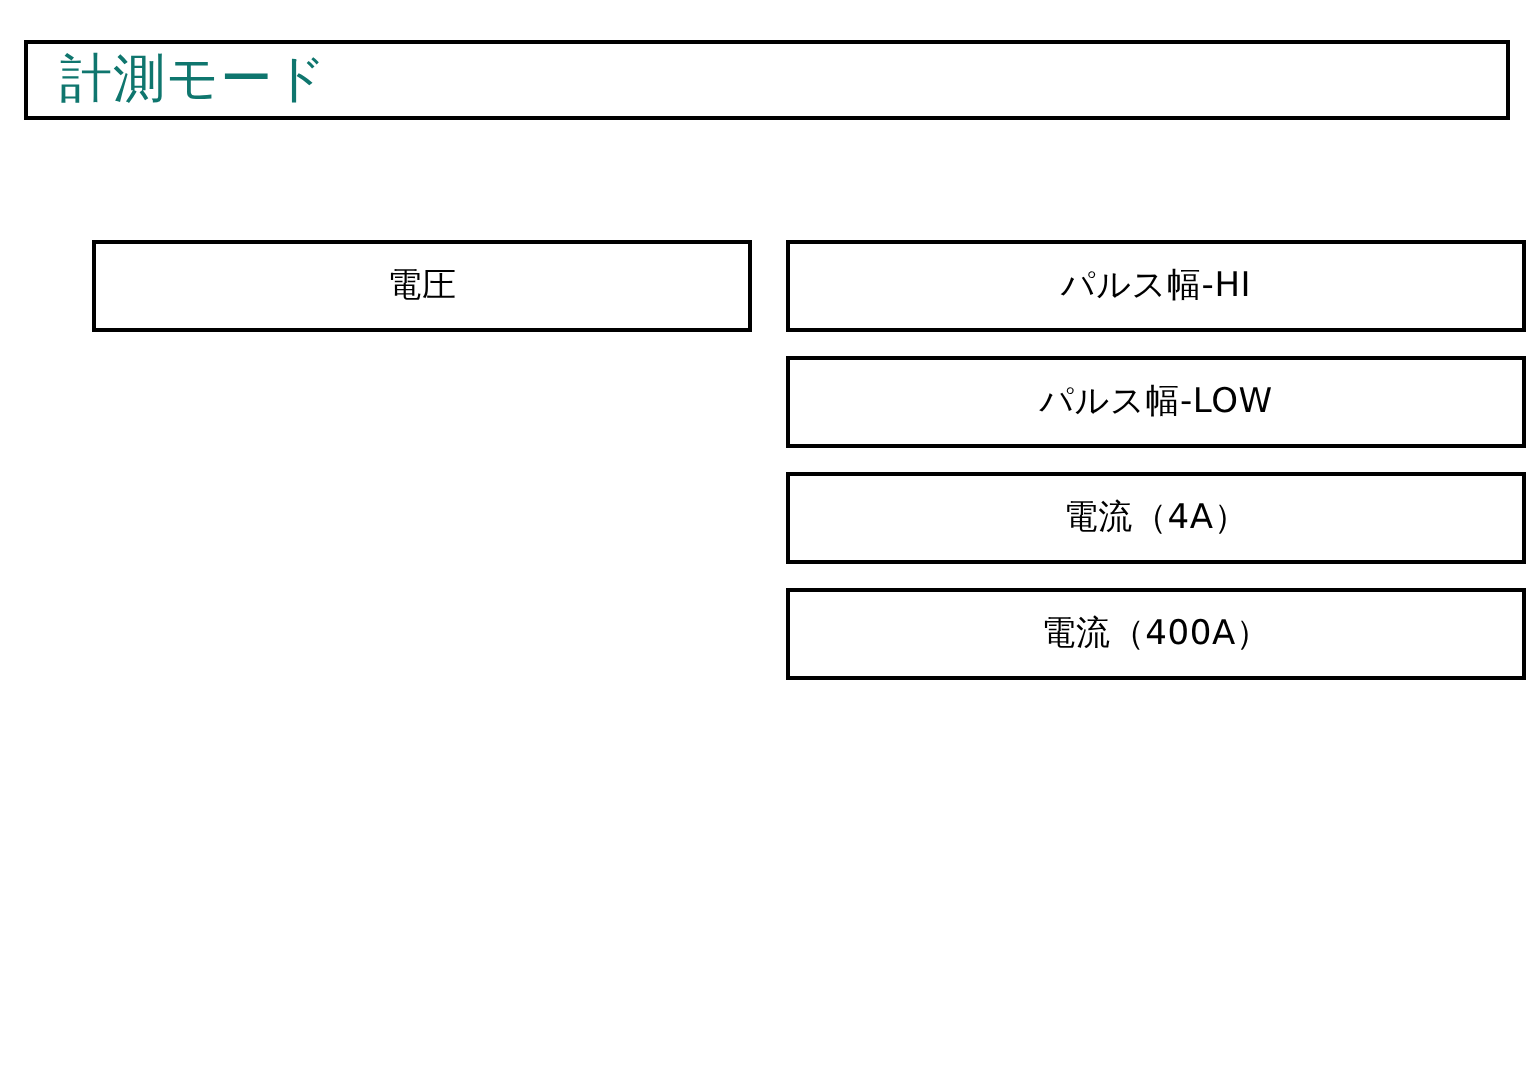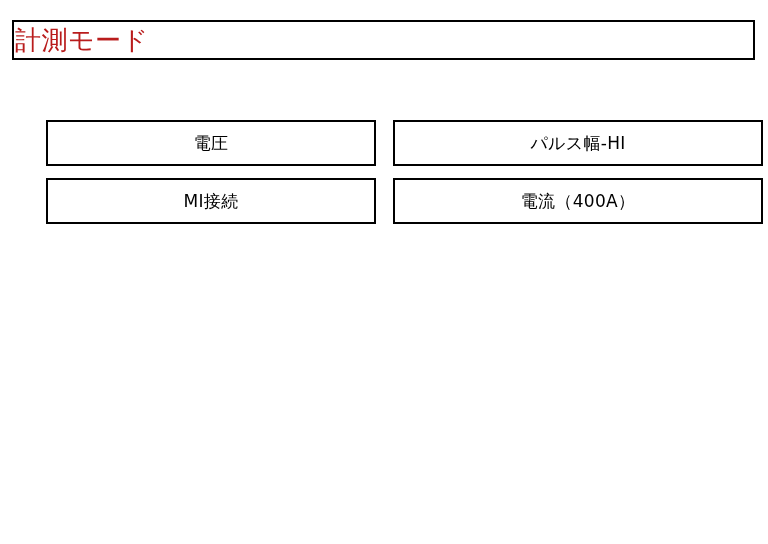--- a/index.html
+++ b/index.html
@@ -36,23 +36,23 @@
     border: 2px solid #000000;
     background: #ffffff;
     box-sizing: border-box;
     display: flex;
     align-items: center;
   }
   .title-text {
     font-size: 26px;
     line-height: 1;
     letter-spacing: 0.5px;
-    padding-left: 1px;
+    padding-left: 16px;
     white-space: nowrap;
-    color: #b91c1c;
+    color: #0f766e;
   }
 
   
   .button-grid {
     position: absolute;
     left: 0;
     top: 0;
     width: 768px;
     height: 544px;
   }
@@ -94,28 +94,31 @@
   <div class="title-bar">
     <span class="title-text">計測モード</span>
   </div>
 
   <div class="button-grid">
 
     <div class="column column-left">
       <div class="mode-button">
         <span class="mode-label">電圧</span>
       </div>
-      <div class="mode-button">
-        <span class="mode-label">MI接続</span>
-      </div>
     </div>
 
     <div class="column column-right">
       <div class="mode-button">
         <span class="mode-label">パルス幅-HI</span>
+      </div>
+      <div class="mode-button">
+        <span class="mode-label">パルス幅-LOW</span>
+      </div>
+      <div class="mode-button">
+        <span class="mode-label">電流（4A）</span>
       </div>
       <div class="mode-button">
         <span class="mode-label">電流（400A）</span>
       </div>
     </div>
 
   </div>
 </div>
 
 </body></html>

